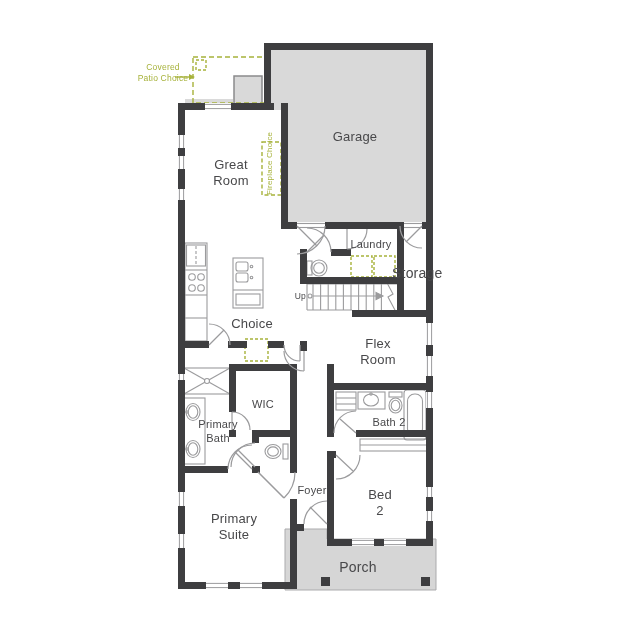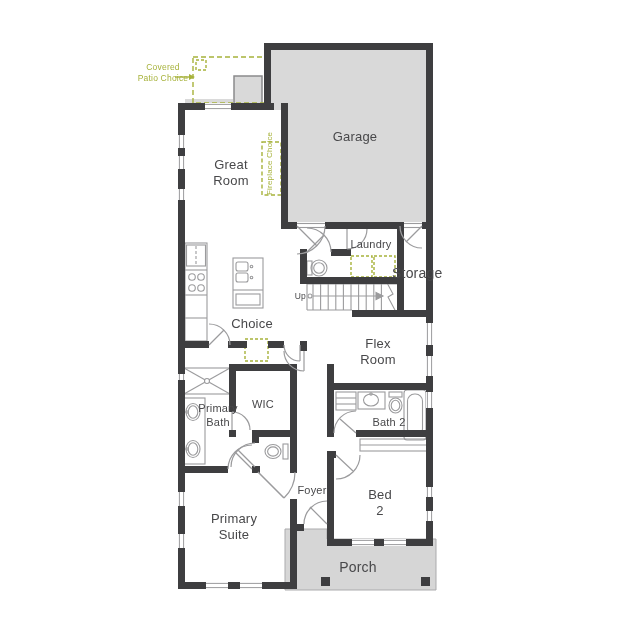--- a/index.html
+++ b/index.html
@@ -382,19 +382,19 @@
   <div class="lbl lbl-lg" style="left:199px;top:157px;width:64px;">Great Room</div>
   <div class="lbl lbl-lg" style="left:315px;top:129px;width:80px;">Garage</div>
   <div class="lbl lbl-lg" style="left:212px;top:316px;width:80px;">Choice</div>
   <div class="lbl lbl-lg" style="left:347px;top:336px;width:62px;">Flex Room</div>
   <div class="lbl lbl-lg" style="left:200px;top:511px;width:68px;">Primary Suite</div>
   <div class="lbl lbl-lg" style="left:363px;top:487px;width:34px;">Bed 2</div>
   <div class="lbl lbl-md" style="left:318px;top:559px;width:80px;">Porch</div>
   <div class="lbl lbl-sm" style="left:340px;top:238px;width:62px;">Laundry</div>
   <div class="lbl" style="left:392px;top:265px;width:44px;font-size:14px;">Storage</div>
   <div class="lbl lbl-sm" style="left:243px;top:398px;width:40px;">WIC</div>
-  <div class="lbl lbl-sm" style="left:192px;top:402px;width:52px;">Primary Bath</div>
+  <div class="lbl lbl-sm" style="left:192px;top:418px;width:52px;">Primary Bath</div>
   <div class="lbl lbl-sm" style="left:369px;top:416px;width:40px;">Bath 2</div>
   <div class="lbl lbl-sm" style="left:286px;top:484px;width:52px;">Foyer</div>
   <div class="lbl lbl-xs right" style="left:280px;top:291px;width:26px;">Up</div>
   <div class="lbl lbl-opt" style="left:137px;top:62px;width:52px;">Covered Patio Choice</div>
   <div class="lbl lbl-opt rot" style="left:244px;top:160px;width:56px;height:14px;">Fireplace Choice</div>
 </div>
 
 </body></html>

